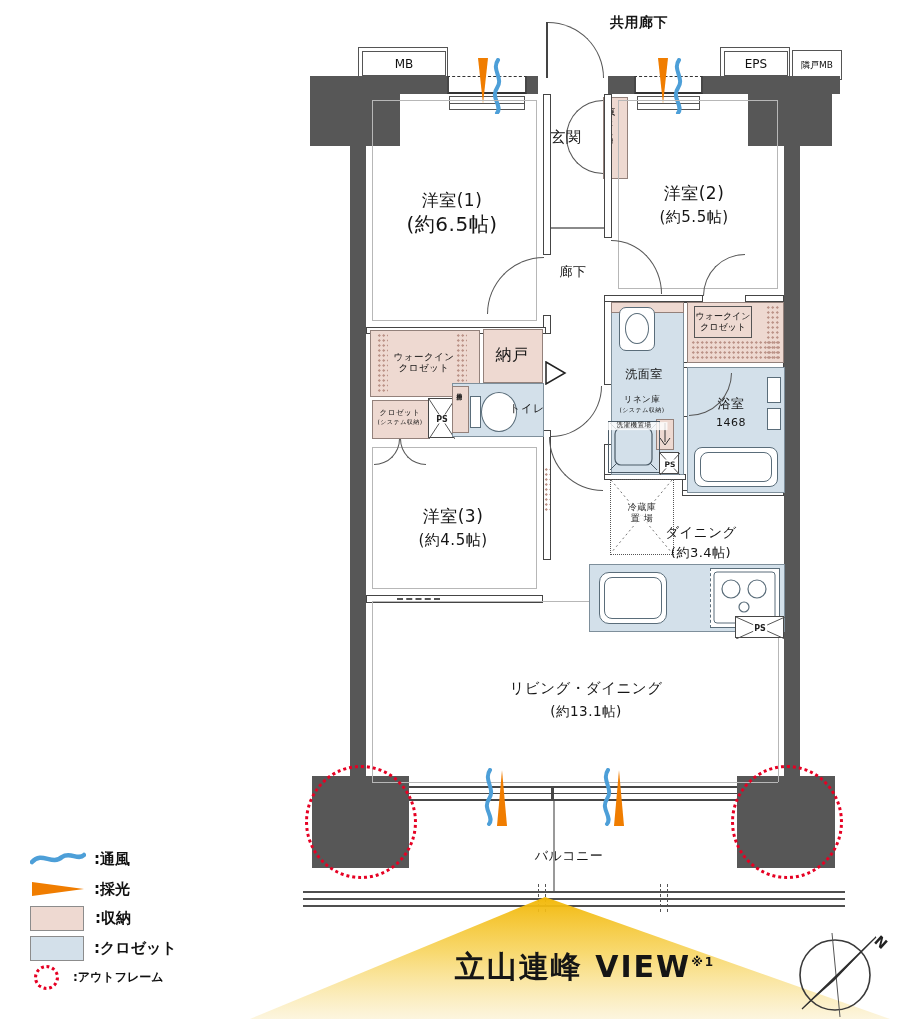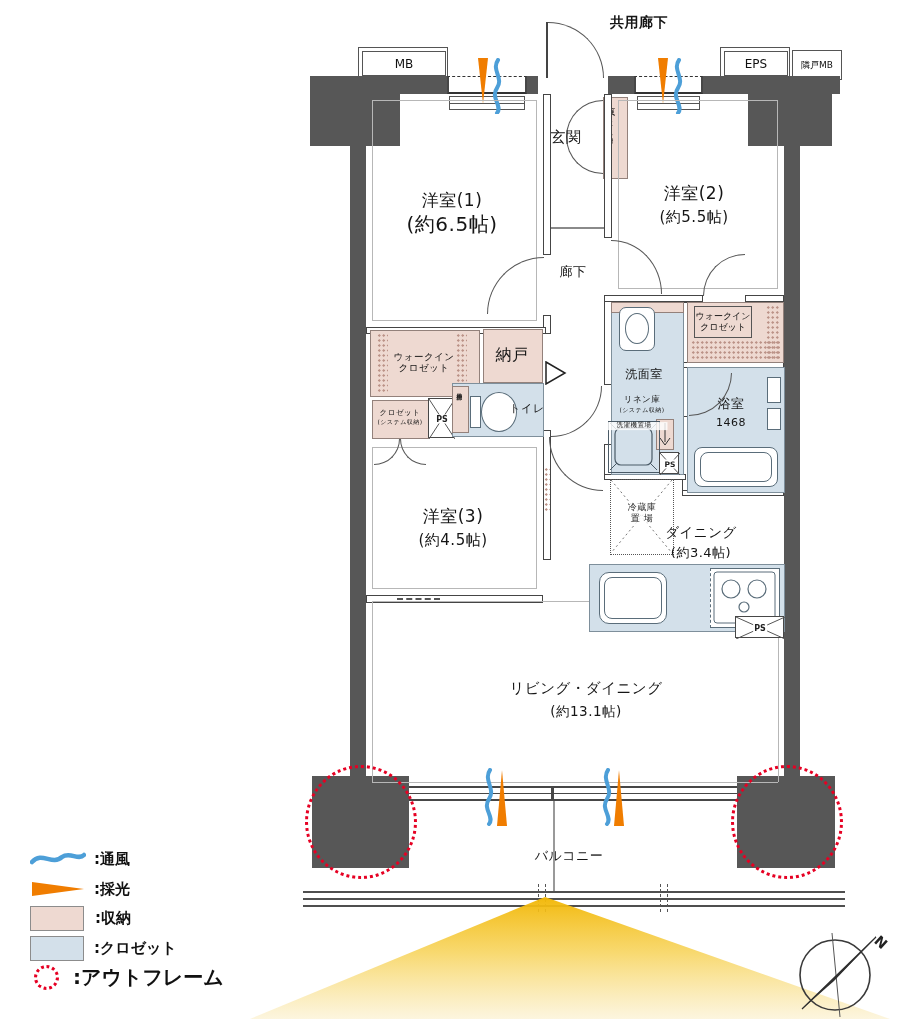--- a/index.html
+++ b/index.html
@@ -281,20 +281,23 @@
   <svg class="abs" style="left:250px;top:895px" width="640" height="126" viewBox="0 0 640 126">
     <defs>
         <linearGradient id="fan" x1="0" y1="0" x2="0" y2="1">
       <stop offset="0" stop-color="#f2b705" stop-opacity="0.97"></stop>
       <stop offset="0.45" stop-color="#f6cf4a" stop-opacity="0.8"></stop>
       <stop offset="1" stop-color="#fbf0cd" stop-opacity="0.65"></stop>
     </linearGradient>
       </defs>
     <polygon points="295,2 0,124 640,124" fill="url(#fan)"></polygon>
   </svg>
+  <div class="lbl" style="left:585px;top:967px;font-size:30px;font-weight:bold;letter-spacing:2px">
+    <span>立山連峰 VIEW</span><sup style="font-size:12px;font-weight:bold">※1</sup>
+  </div>
 
   <div class="legend-row" style="left:30px;top:848px;height:22px">
     <svg width="56" height="20" viewBox="0 0 56 20">
         <path d="M2,13 C12,2 22,17 32,8 C40,2 48,12 54,6" fill="none" stroke="#4d9fd8" stroke-width="4.5" stroke-linecap="round"></path>
       </svg>
     <span style="font-size:15px;font-weight:600;margin-left:8px">:通風</span>
   </div>
   <div class="legend-row" style="left:30px;top:878px;height:22px">
     <svg width="56" height="20" viewBox="0 0 56 20">
         <polygon points="2,3 54,10 2,17" fill="#f07d00"></polygon>
@@ -304,21 +307,21 @@
   <div class="legend-row" style="left:30px;top:906px;height:25px">
     <span style="display:inline-block;width:52px;height:23px;background:#eed9d1;border:1px solid #8c8c8c"></span>
     <span style="font-size:15px;font-weight:600;margin-left:11px">:収納</span>
   </div>
   <div class="legend-row" style="left:30px;top:936px;height:25px">
     <span style="display:inline-block;width:52px;height:23px;background:#d3e0ea;border:1px solid #8c8c8c"></span>
     <span style="font-size:15px;font-weight:600;margin-left:10px">:クロゼット</span>
   </div>
   <div class="legend-row" style="left:34px;top:964px;height:26px">
     <span style="display:inline-block;width:25px;height:25px;border:3px dotted #e60023;border-radius:50%;box-sizing:border-box"></span>
-    <span style="font-size:20px;font-weight:600;margin-left:14px">:アウトフレーム</span>
+    <span style="font-size:12px;font-weight:600;margin-left:14px">:アウトフレーム</span>
   </div>
 
   <svg class="abs" style="left:788px;top:925px" width="100" height="95" viewBox="0 0 100 95">
     <circle cx="47" cy="50" r="35" fill="none" stroke="#3a3a3a" stroke-width="1.6"></circle>
     <line x1="44" y1="8" x2="52" y2="92" stroke="#555" stroke-width="1"></line>
     <polygon points="14,84 88,12 46,56" fill="#2e2e2e"></polygon>
     <polygon points="14,84 88,12 55,45" fill="#fff" stroke="#2e2e2e" stroke-width="1.2"></polygon>
     <text x="88" y="18" font-size="14" font-weight="bold" fill="#222" transform="rotate(42 88 14)">N</text>
   </svg>
 

